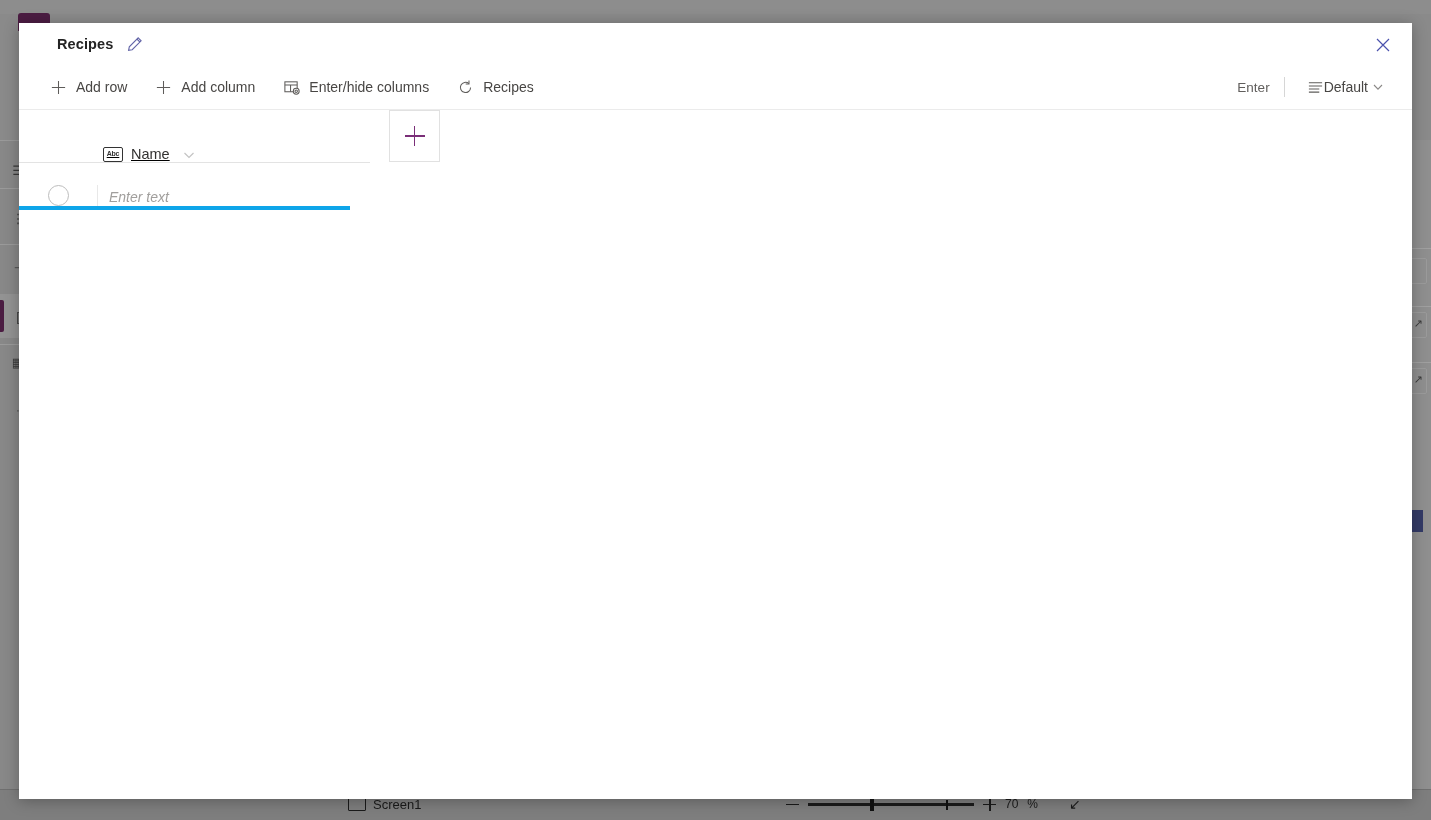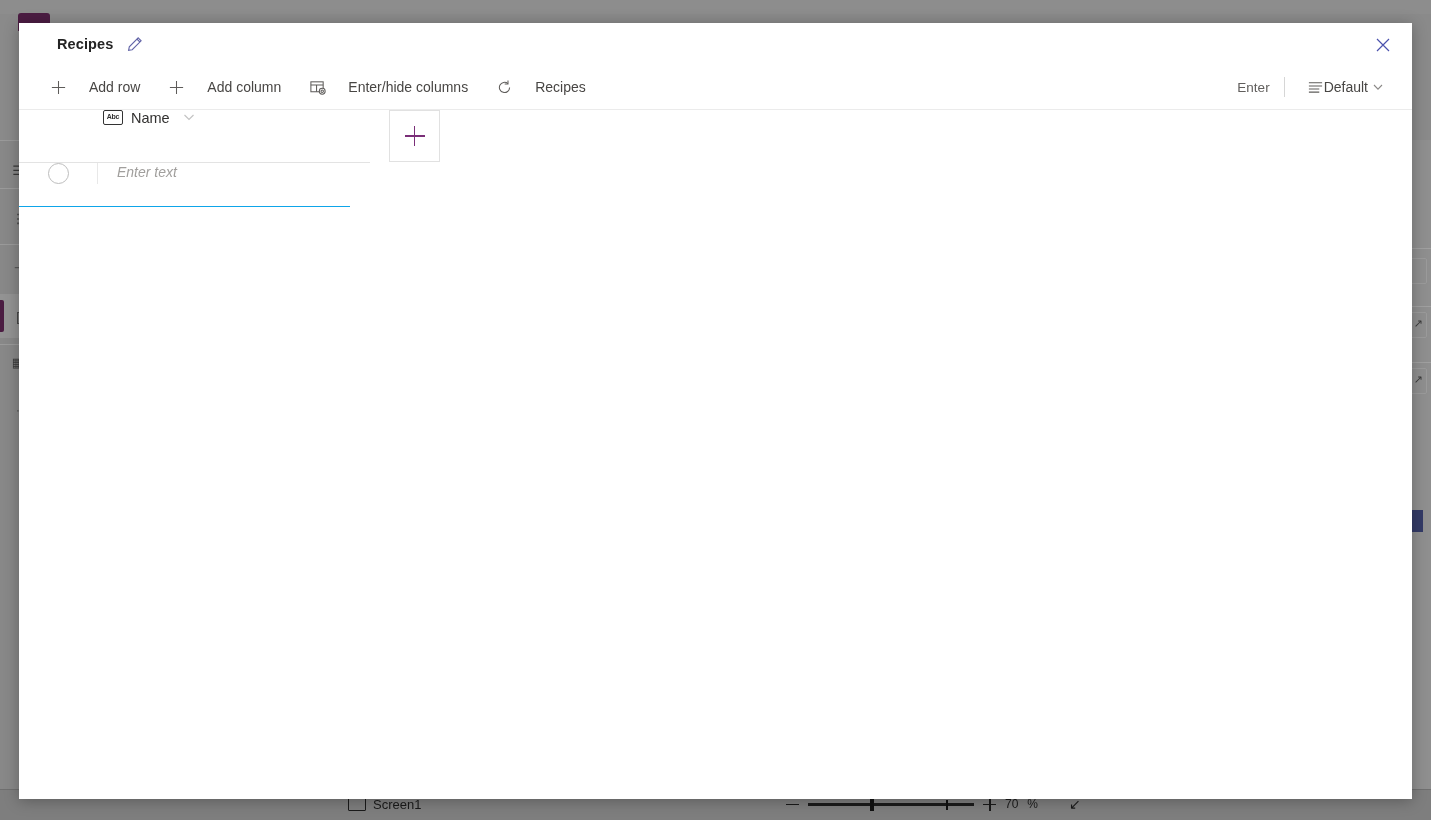--- a/index.html
+++ b/index.html
@@ -250,21 +250,21 @@
     height: 44px;
     display: flex;
     align-items: center;
     padding: 0 20px 0 20px;
     border-bottom: 1px solid #ebebeb;
     flex: 0 0 auto;
   }
   .tb-btn {
     display: flex;
     align-items: center;
-    gap: 22px;
+    gap: 9px;
     padding: 6px 11px;
     margin-right: 6px;
     font-size: 14px;
     color: #484644;
     cursor: pointer;
     border-radius: 3px;
     background: none;
     border: none;
     font-family: inherit;
     white-space: nowrap;
@@ -314,23 +314,24 @@
     border-bottom: 1px solid #e3e3e3;
     width: 351px;
   }
   .gh-select-cell {
     width: 78px;
     flex: 0 0 78px;
   }
   .gh-col {
     flex: 1 1 auto;
     display: flex;
-    align-items: flex-start;
+    align-items: flex-end;
     gap: 8px;
     padding-left: 6px;
+    text-decoration: underline;
   }
   .abc-icon {
     width: 18px; height: 13px;
     border: 1.4px solid #333;
     border-radius: 2px;
     font-size: 7px;
     font-weight: 700;
     line-height: 11px;
     text-align: center;
     color: #333;
@@ -376,25 +377,24 @@
   .add-col-plus::after {
     content: "";
     position: absolute;
     left: 9px; top: 0;
     width: 1.6px; height: 20px;
     background: #7a2e78;
   }
 
   .grid-newrow {
     display: flex;
-    align-items: flex-start;
+    align-items: flex-end;
     height: 43px;
     width: 331px;
-    border-bottom: 1px solid #0ea5e9;
-    gap: 8px;
+    border-bottom: 4px solid #0ea5e9;
   }
   .nr-select-cell {
     width: 78px;
     flex: 0 0 78px;
     display: flex;
     align-items: center;
     justify-content: center;
     border-right: 1px solid #e8e8e8;
   }
   .nr-circle {

